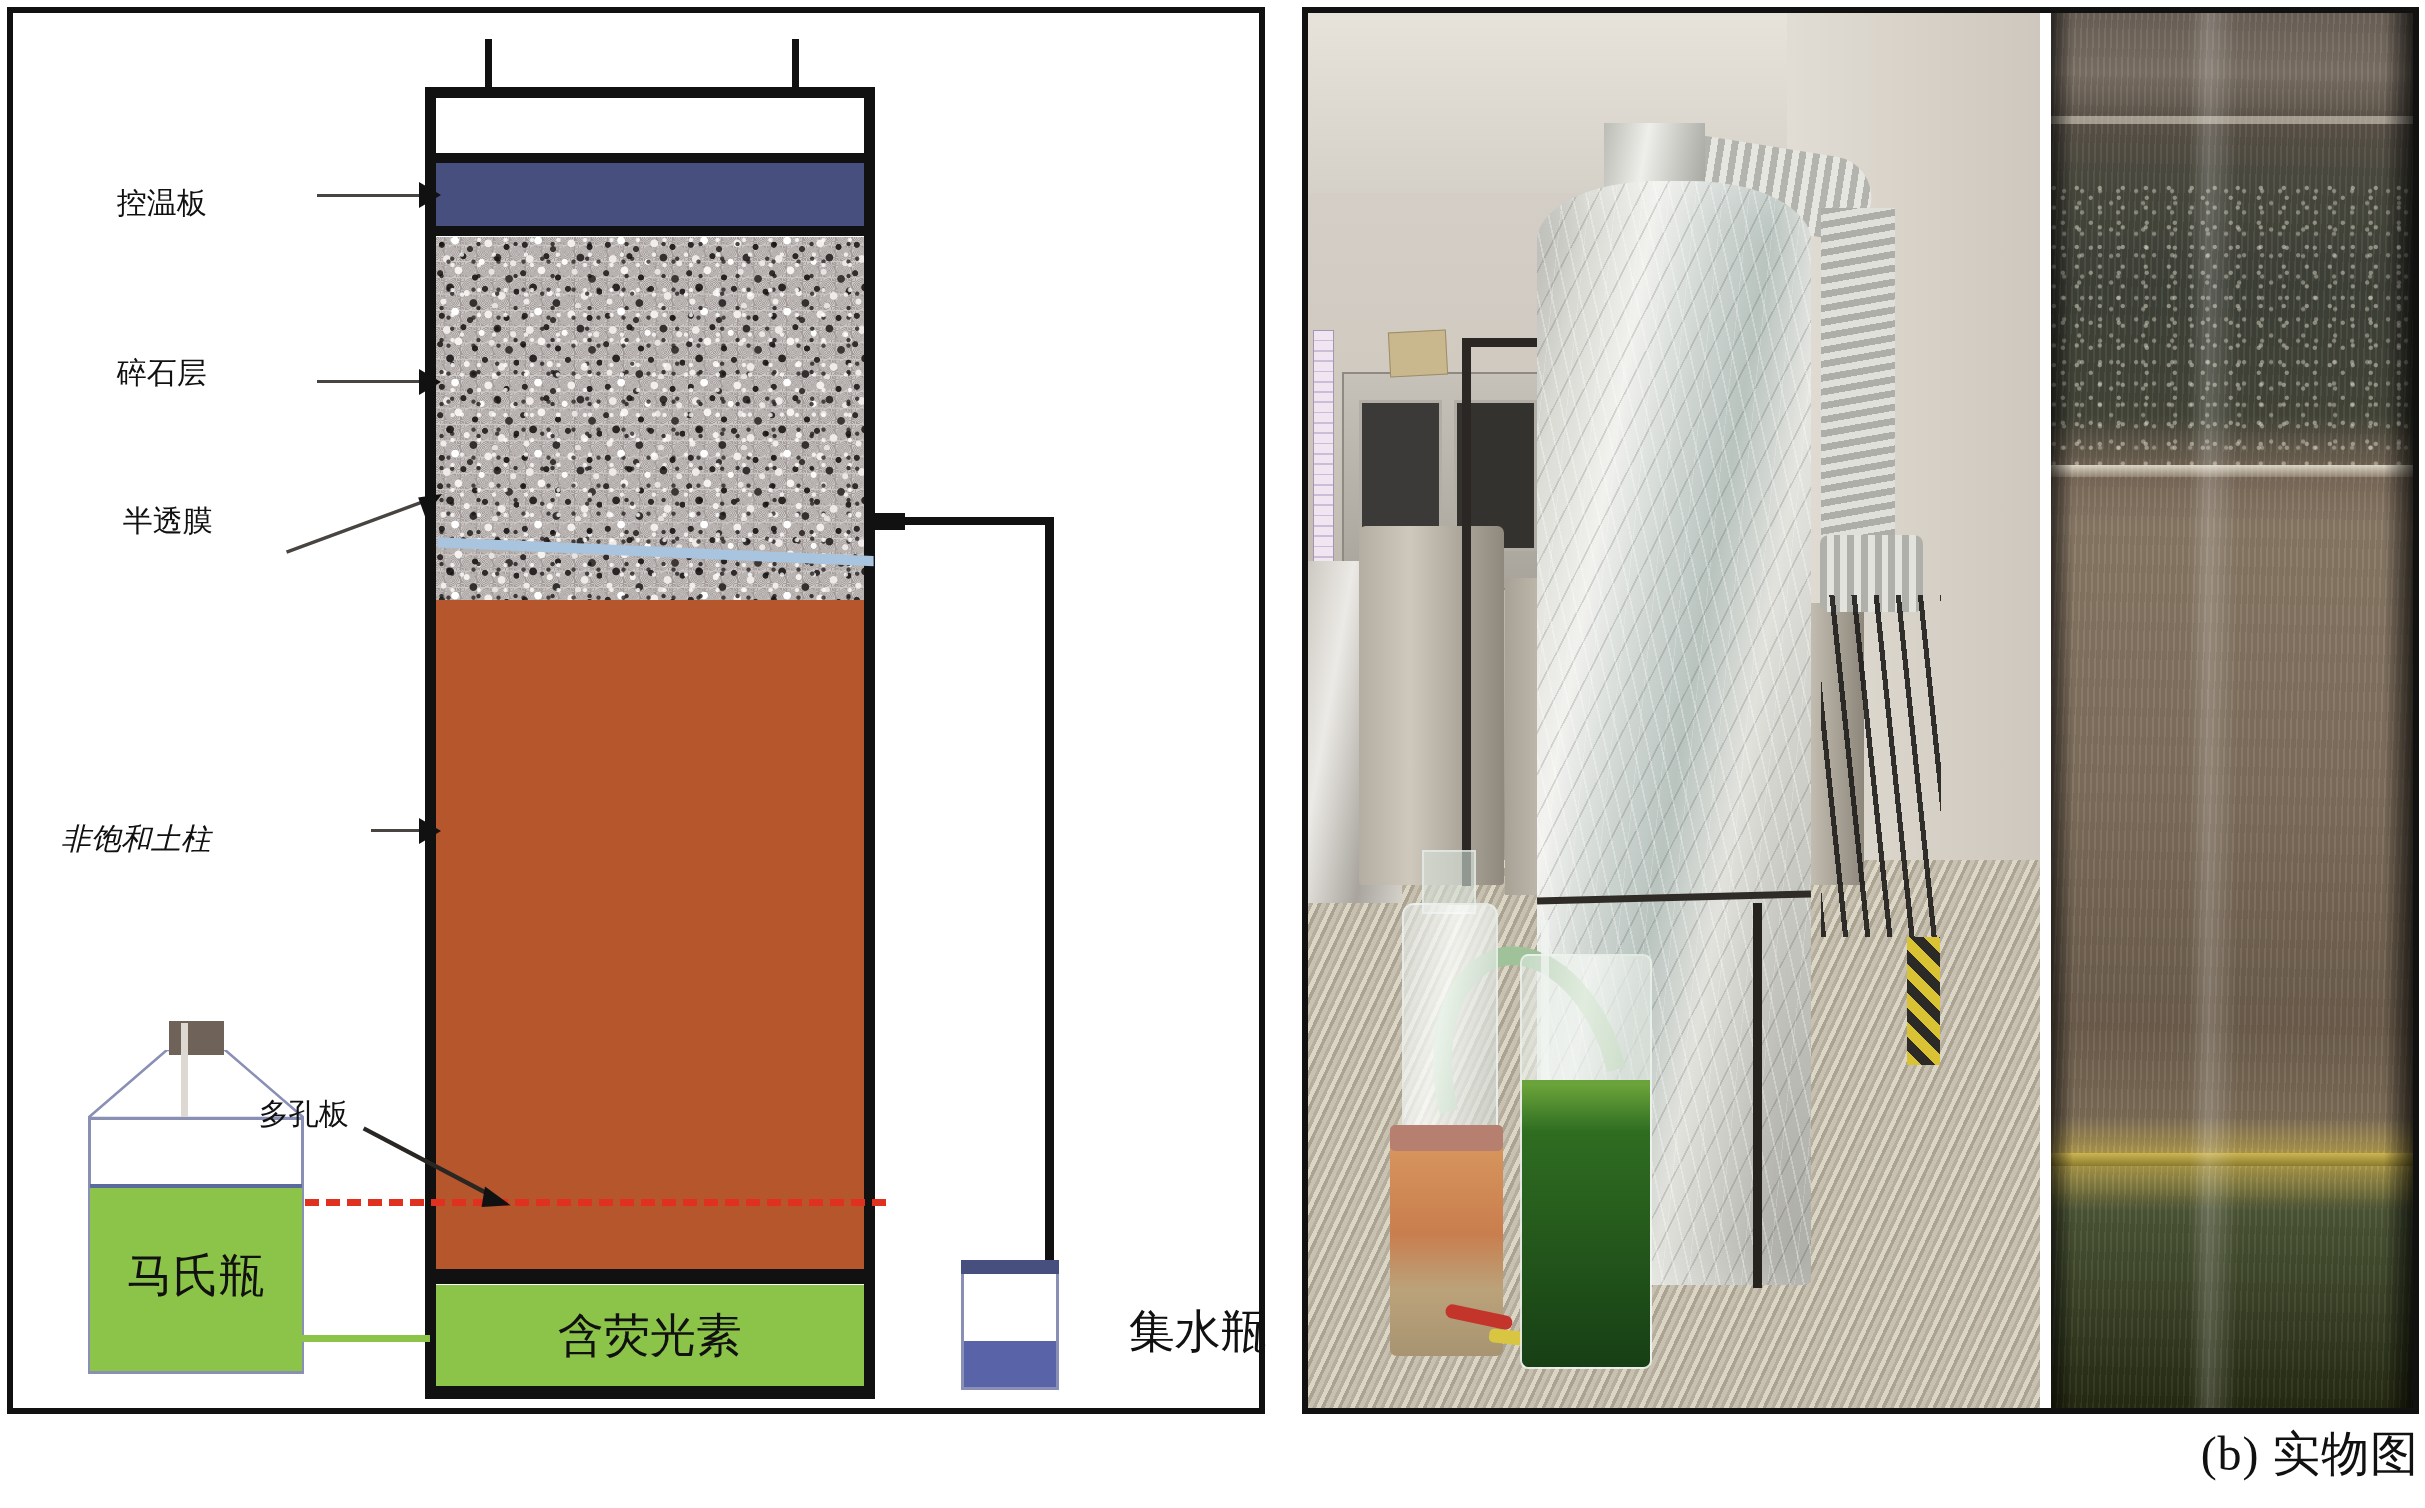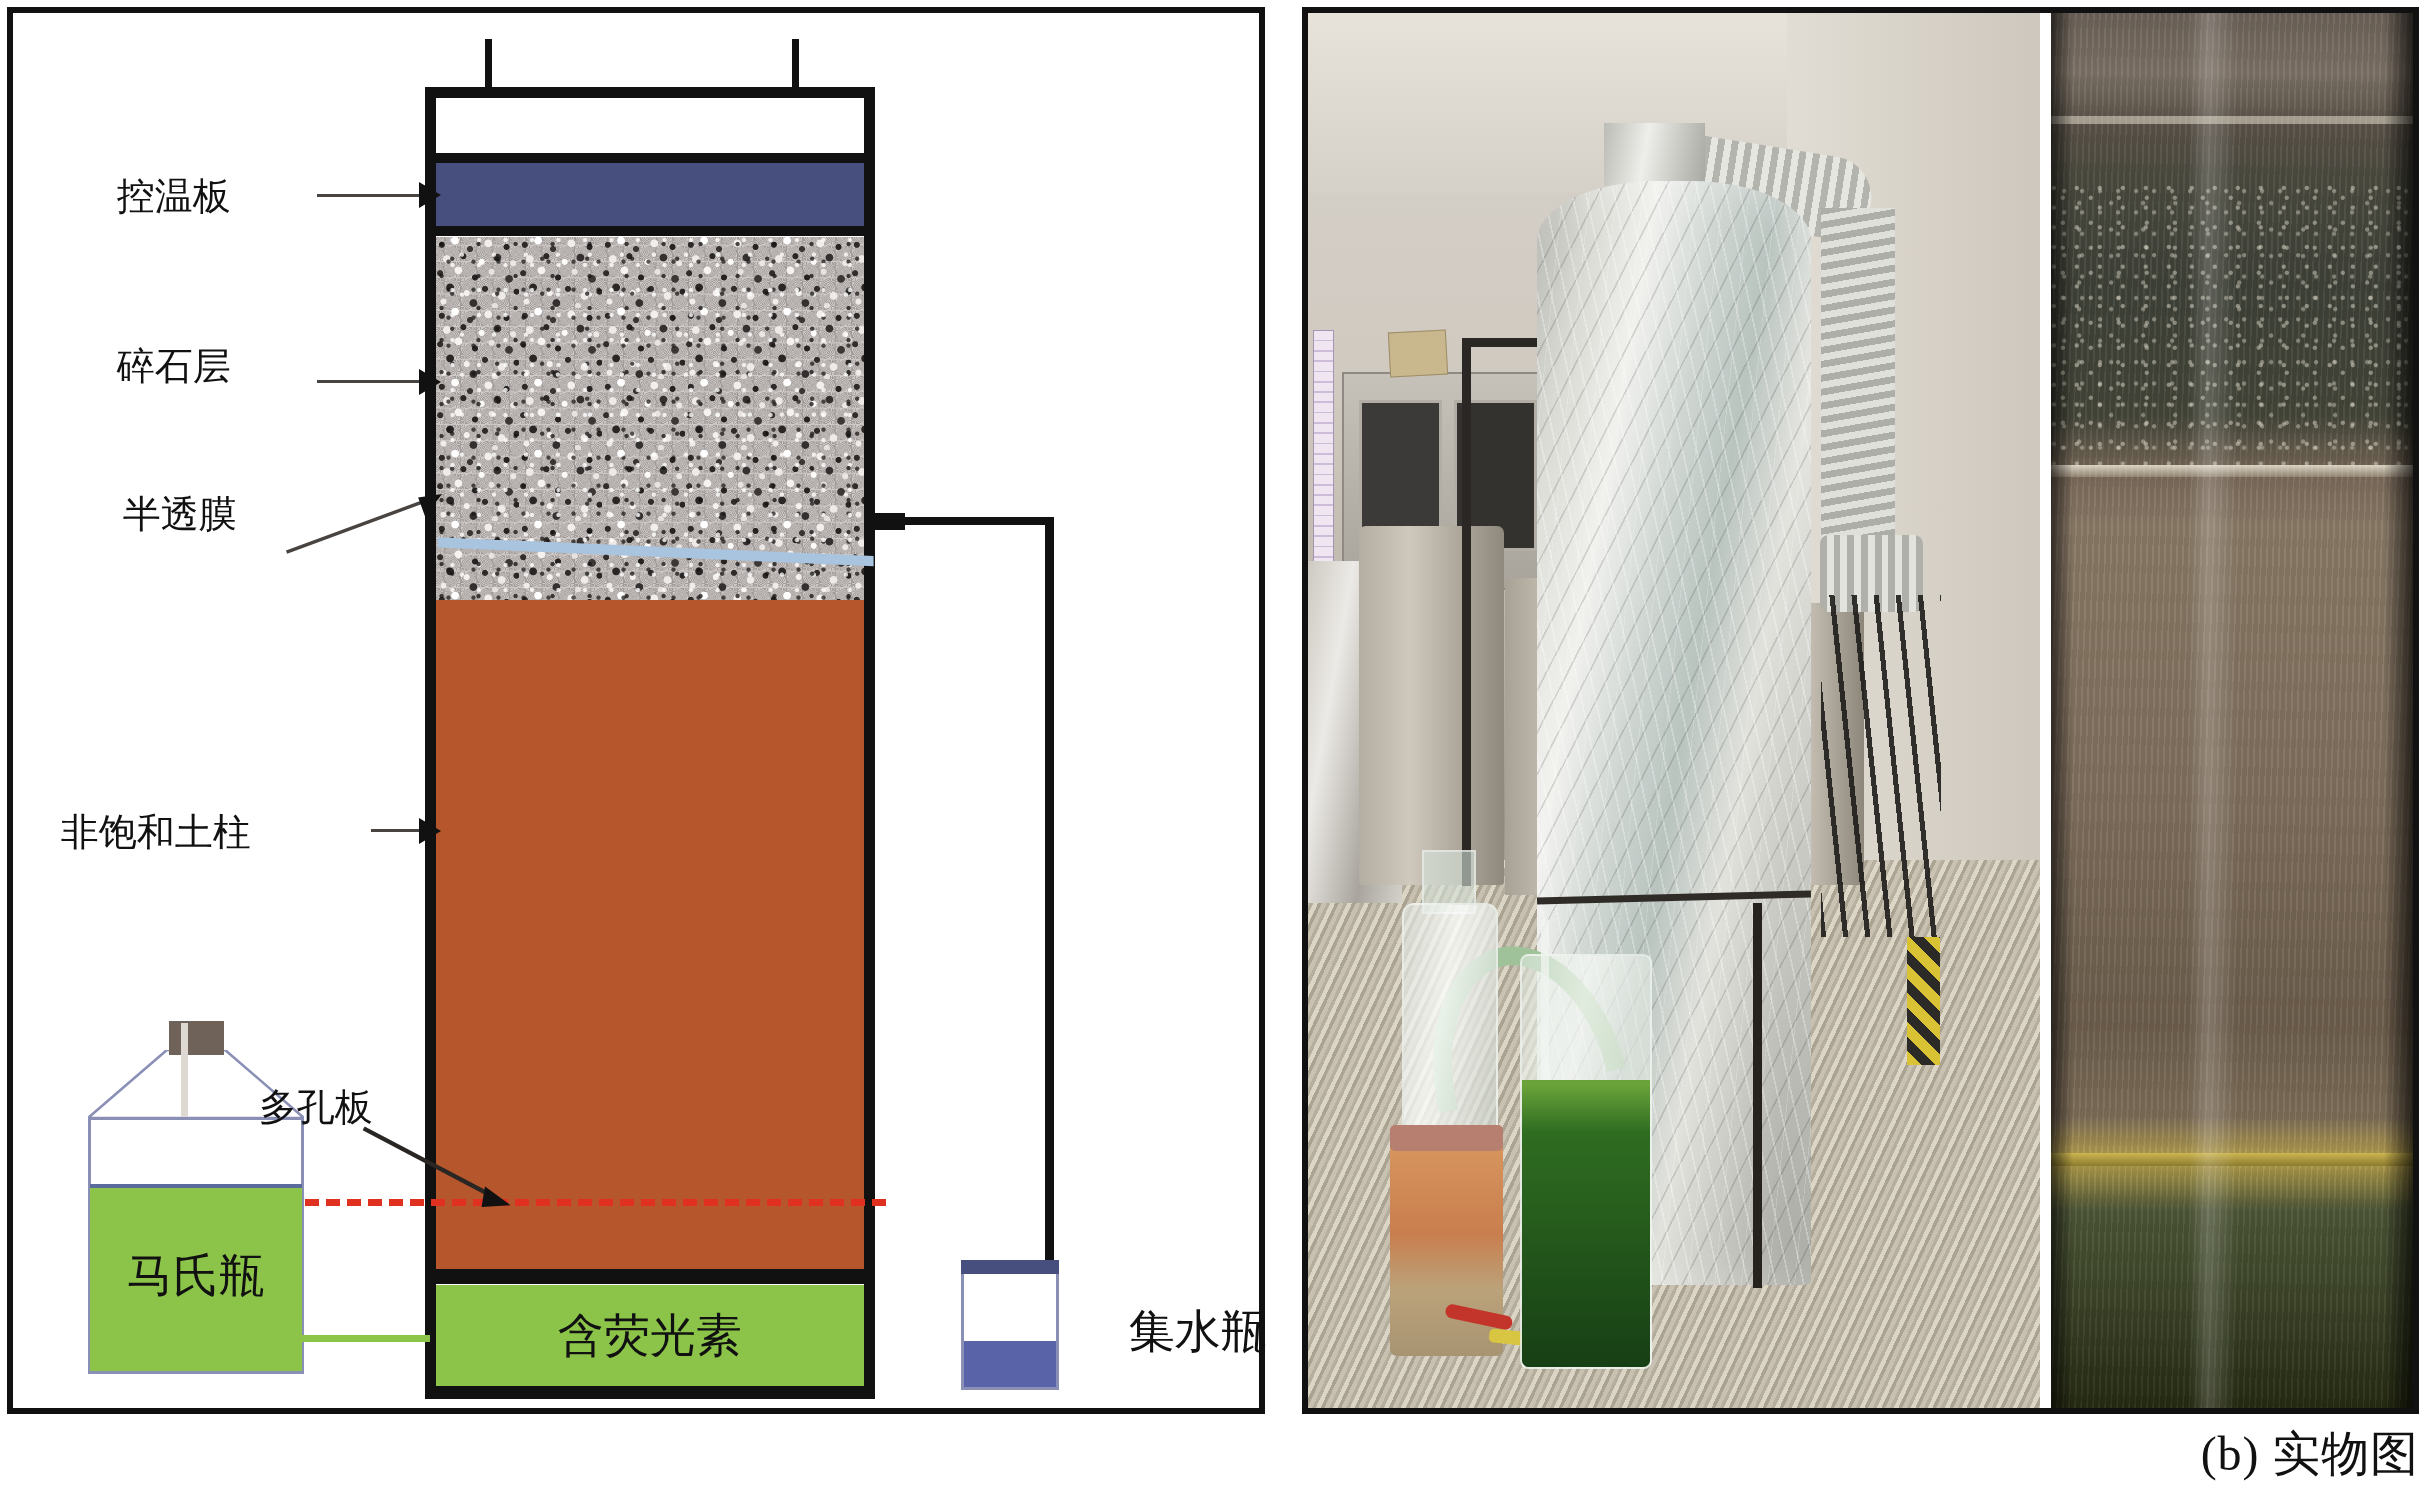--- a/index.html
+++ b/index.html
@@ -285,23 +285,24 @@
   .mariotte-outlet {
     position: absolute;
     left: 287px; top: 1322px;
     width: 130px; height: 7.7px;
     background: #8CC44A;
   }
 
   
   .lbl {
     position: absolute;
-    font-size: 38px;
+    font-size: 30px;
     color: #111111;
     white-space: nowrap;
+    margin-top: 12px;
   }
   .leader {
     position: absolute;
     height: 3.4px;
     background: #4a4441;
   }
   .arrowhead {
     position: absolute;
     width: 0; height: 0;
     border-top: 13px solid transparent;
@@ -643,21 +644,21 @@
     <div class="lbl" style="left:104px; top:328px;">碎石层</div>
     <div class="leader" style="left:304px; top:367px; width:108px;"></div>
     <div class="arrowhead" style="left:406px; top:356px;"></div>
 
     <div class="lbl" style="left:110px; top:476px;">半透膜</div>
     <svg style="position:absolute; left:265px; top:462px; width:188px; height:103px;" viewBox="0 0 220 120" width="188" height="103">
       <line x1="10" y1="90" x2="178" y2="28" stroke="#4a4441" stroke-width="4"></line>
       <polygon points="192,22 164,26 172,48" fill="#111111"></polygon>
     </svg>
 
-    <div class="lbl" style="left:48px; top:794px;">非饱和土柱</div>
+    <div class="lbl" style="left:48px; top:794px;font-style:italic;">非饱和土柱</div>
     <div class="leader" style="left:358px; top:816px; width:54px;"></div>
     <div class="arrowhead" style="left:406px; top:805px;"></div>
 
     <div class="lbl" style="left:246px; top:1069px;">多孔板</div>
     <svg style="position:absolute; left:347px; top:1112px; width:197px; height:94px;" viewBox="0 0 230 110" width="197" height="94">
       <line x1="4" y1="4" x2="160" y2="86" stroke="#2a2623" stroke-width="5"></line>
       <polygon points="176,94 146,72 142,96" fill="#111111"></polygon>
     </svg>
 
   </div>

